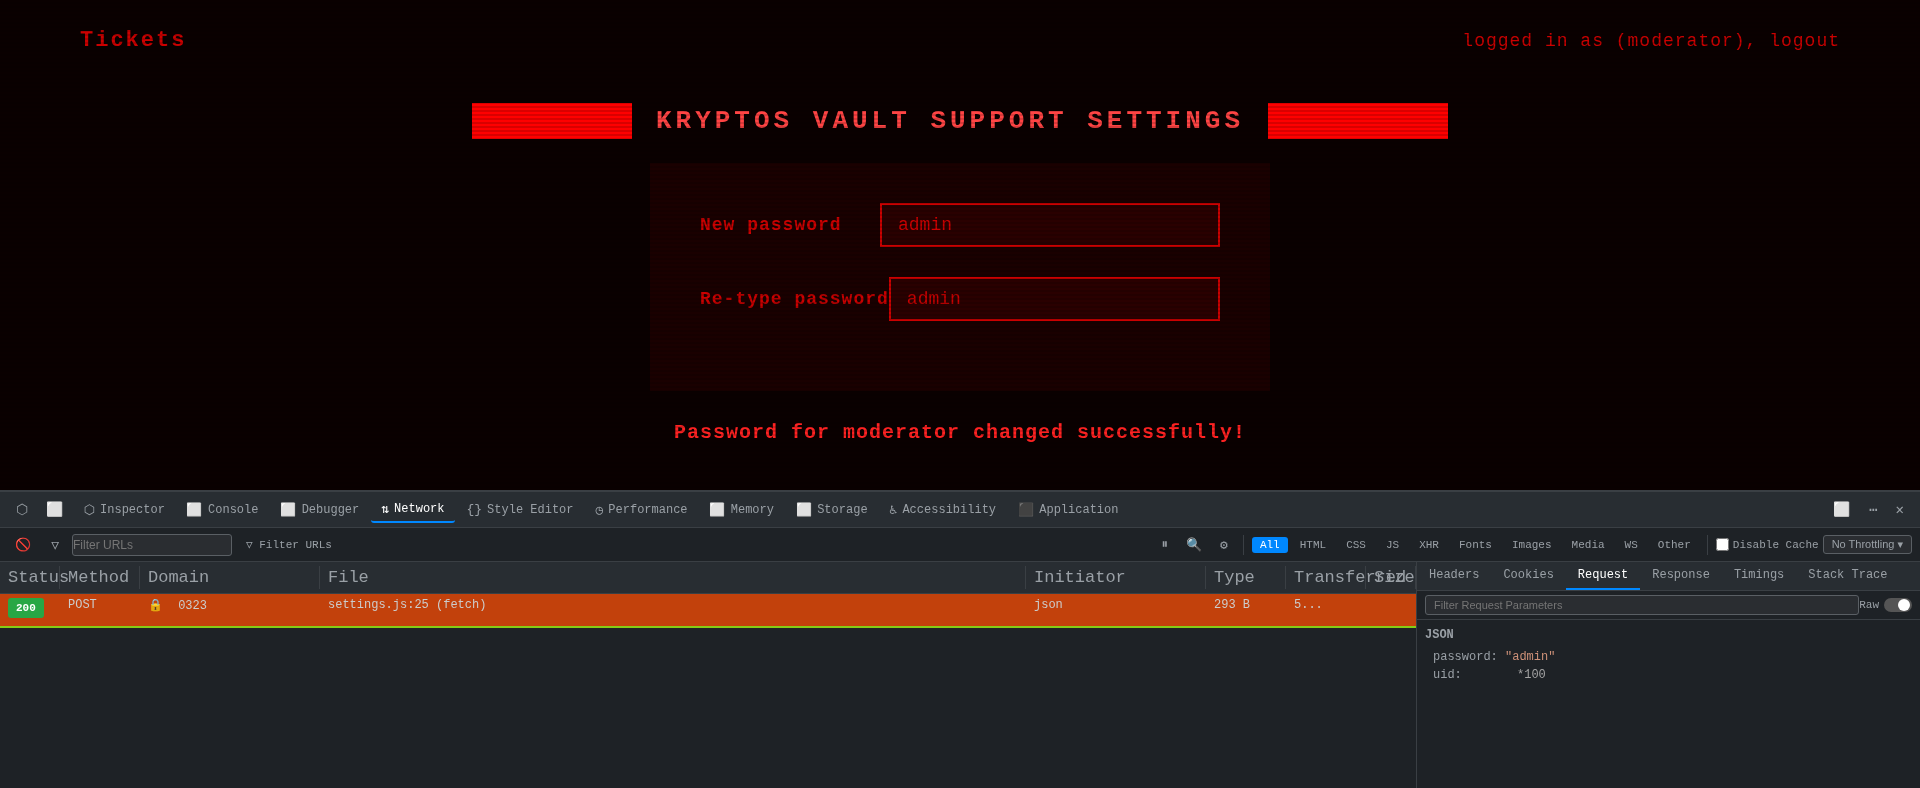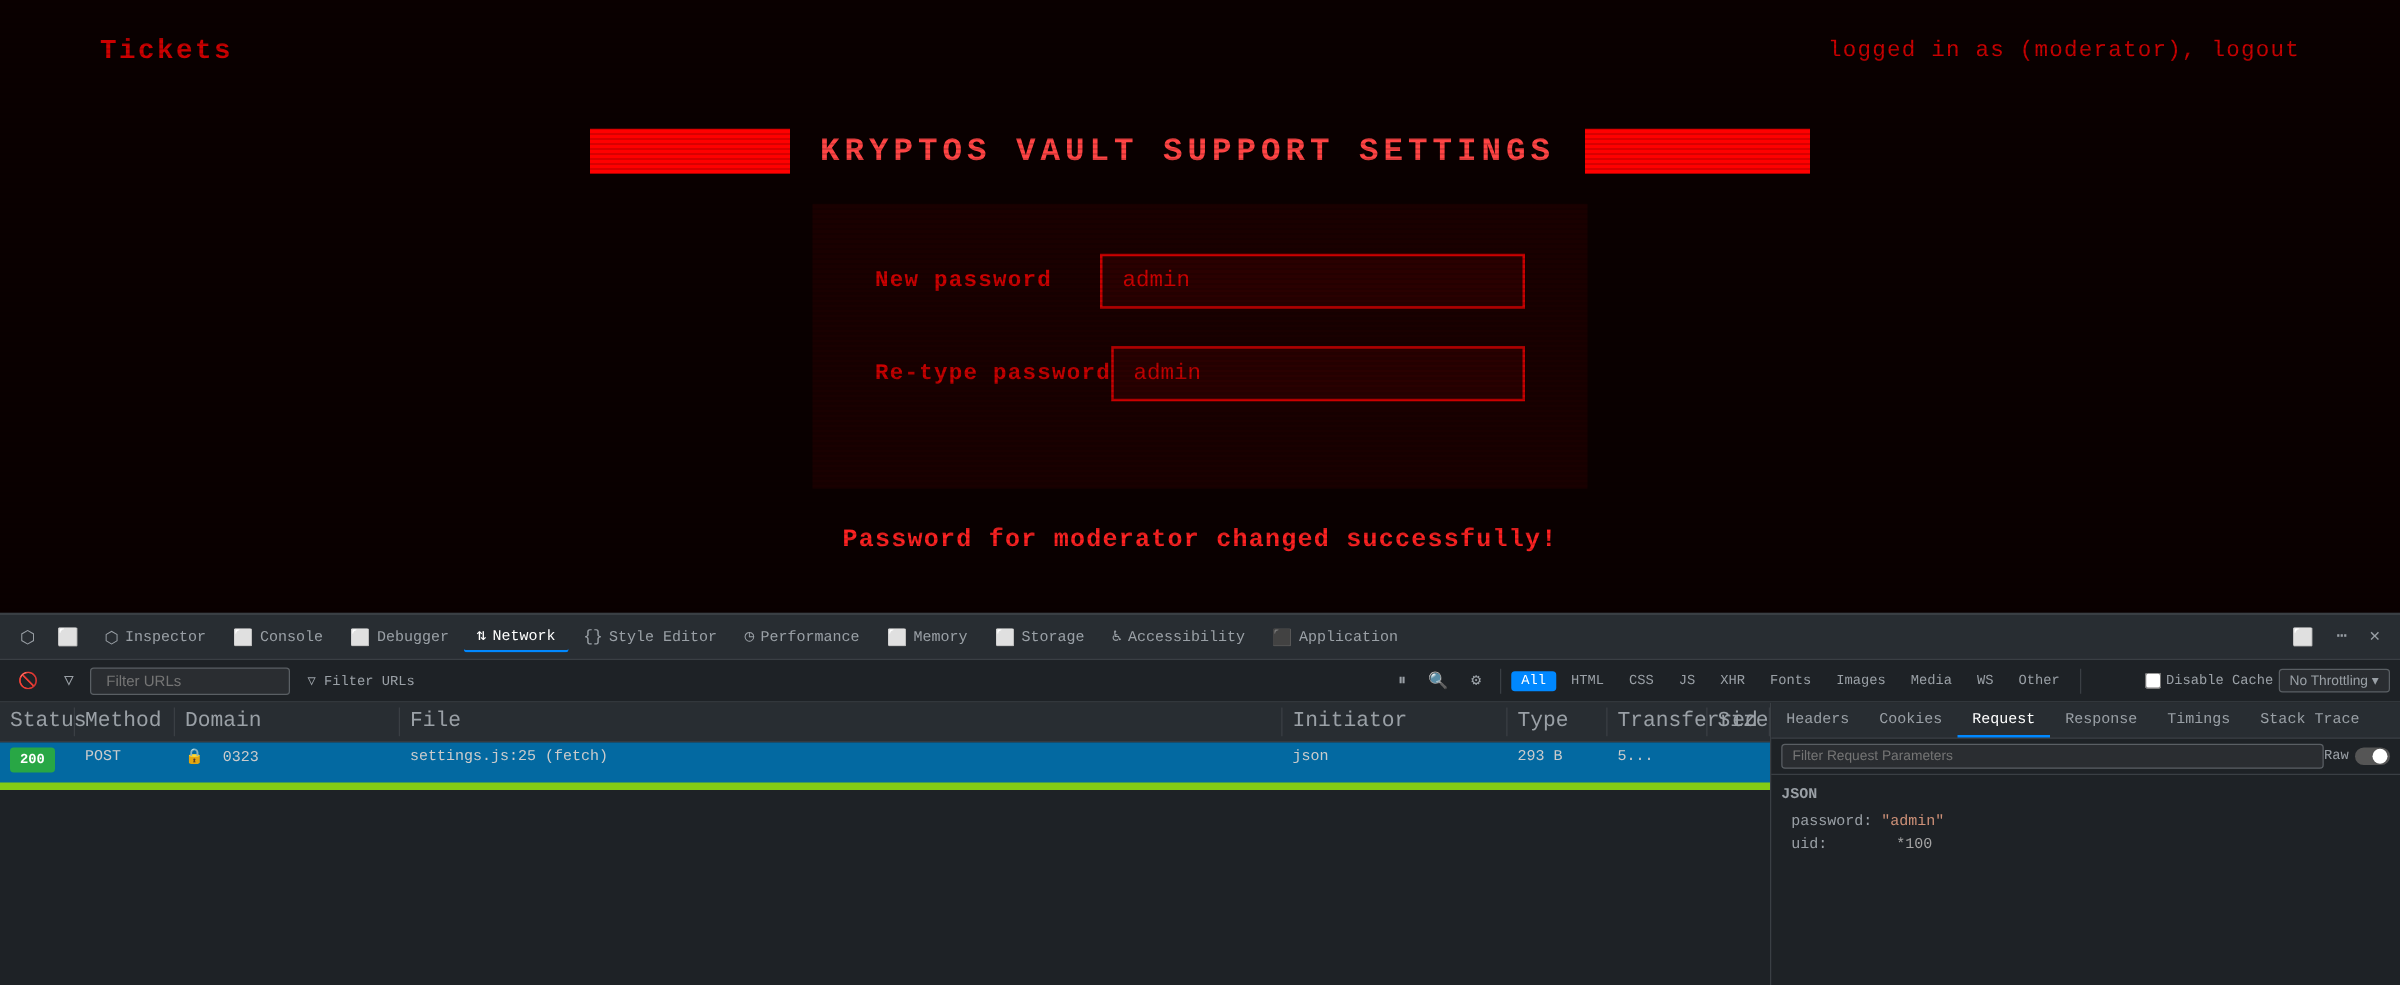--- a/index.html
+++ b/index.html
@@ -210,21 +210,21 @@
       display: flex;
       align-items: center;
       gap: 3px;
     }
 
     .filter-input {
       background: #2a2d31;
       border: 1px solid #5a5f64;
       color: #ccc;
       font-size: 12px;
-      padding: 3px 12px;
+      padding: 3px 0;
       width: 160px;
       border-radius: 3px;
       outline: none;
     }
 
     .filter-tag-btn {
       color: #9aa0a6;
       font-size: 11px;
       padding: 2px 8px;
       cursor: pointer;
@@ -246,21 +246,20 @@
       background: #0088ff;
       color: #fff;
     }
 
     .disable-cache-check {
       display: flex;
       align-items: center;
       gap: 4px;
       color: #9aa0a6;
       font-size: 11px;
-      margin-left: 43px;
     }
 
     .throttling-btn {
       color: #9aa0a6;
       font-size: 11px;
       padding: 2px 8px;
       cursor: pointer;
       border: 1px solid #5a5f64;
       border-radius: 3px;
       background: #2a2d31;
@@ -292,22 +291,22 @@
     .network-table-header span {
       padding: 2px 8px;
       border-right: 1px solid #3a3f44;
     }
 
     .network-table-row {
       display: grid;
       grid-template-columns: 60px 80px 180px 1fr 180px 80px 80px 50px;
       font-size: 12px;
       color: #ccc;
-      border-bottom: 6px solid #84cc16;
-      background: #0369a1;
+      border-bottom: 2px solid #84cc16;
+      background: #c2410c;
       cursor: pointer;
     }
 
     .network-table-row span {
       padding: 4px 8px;
       white-space: nowrap;
       overflow: hidden;
       text-overflow: ellipsis;
     }
 

